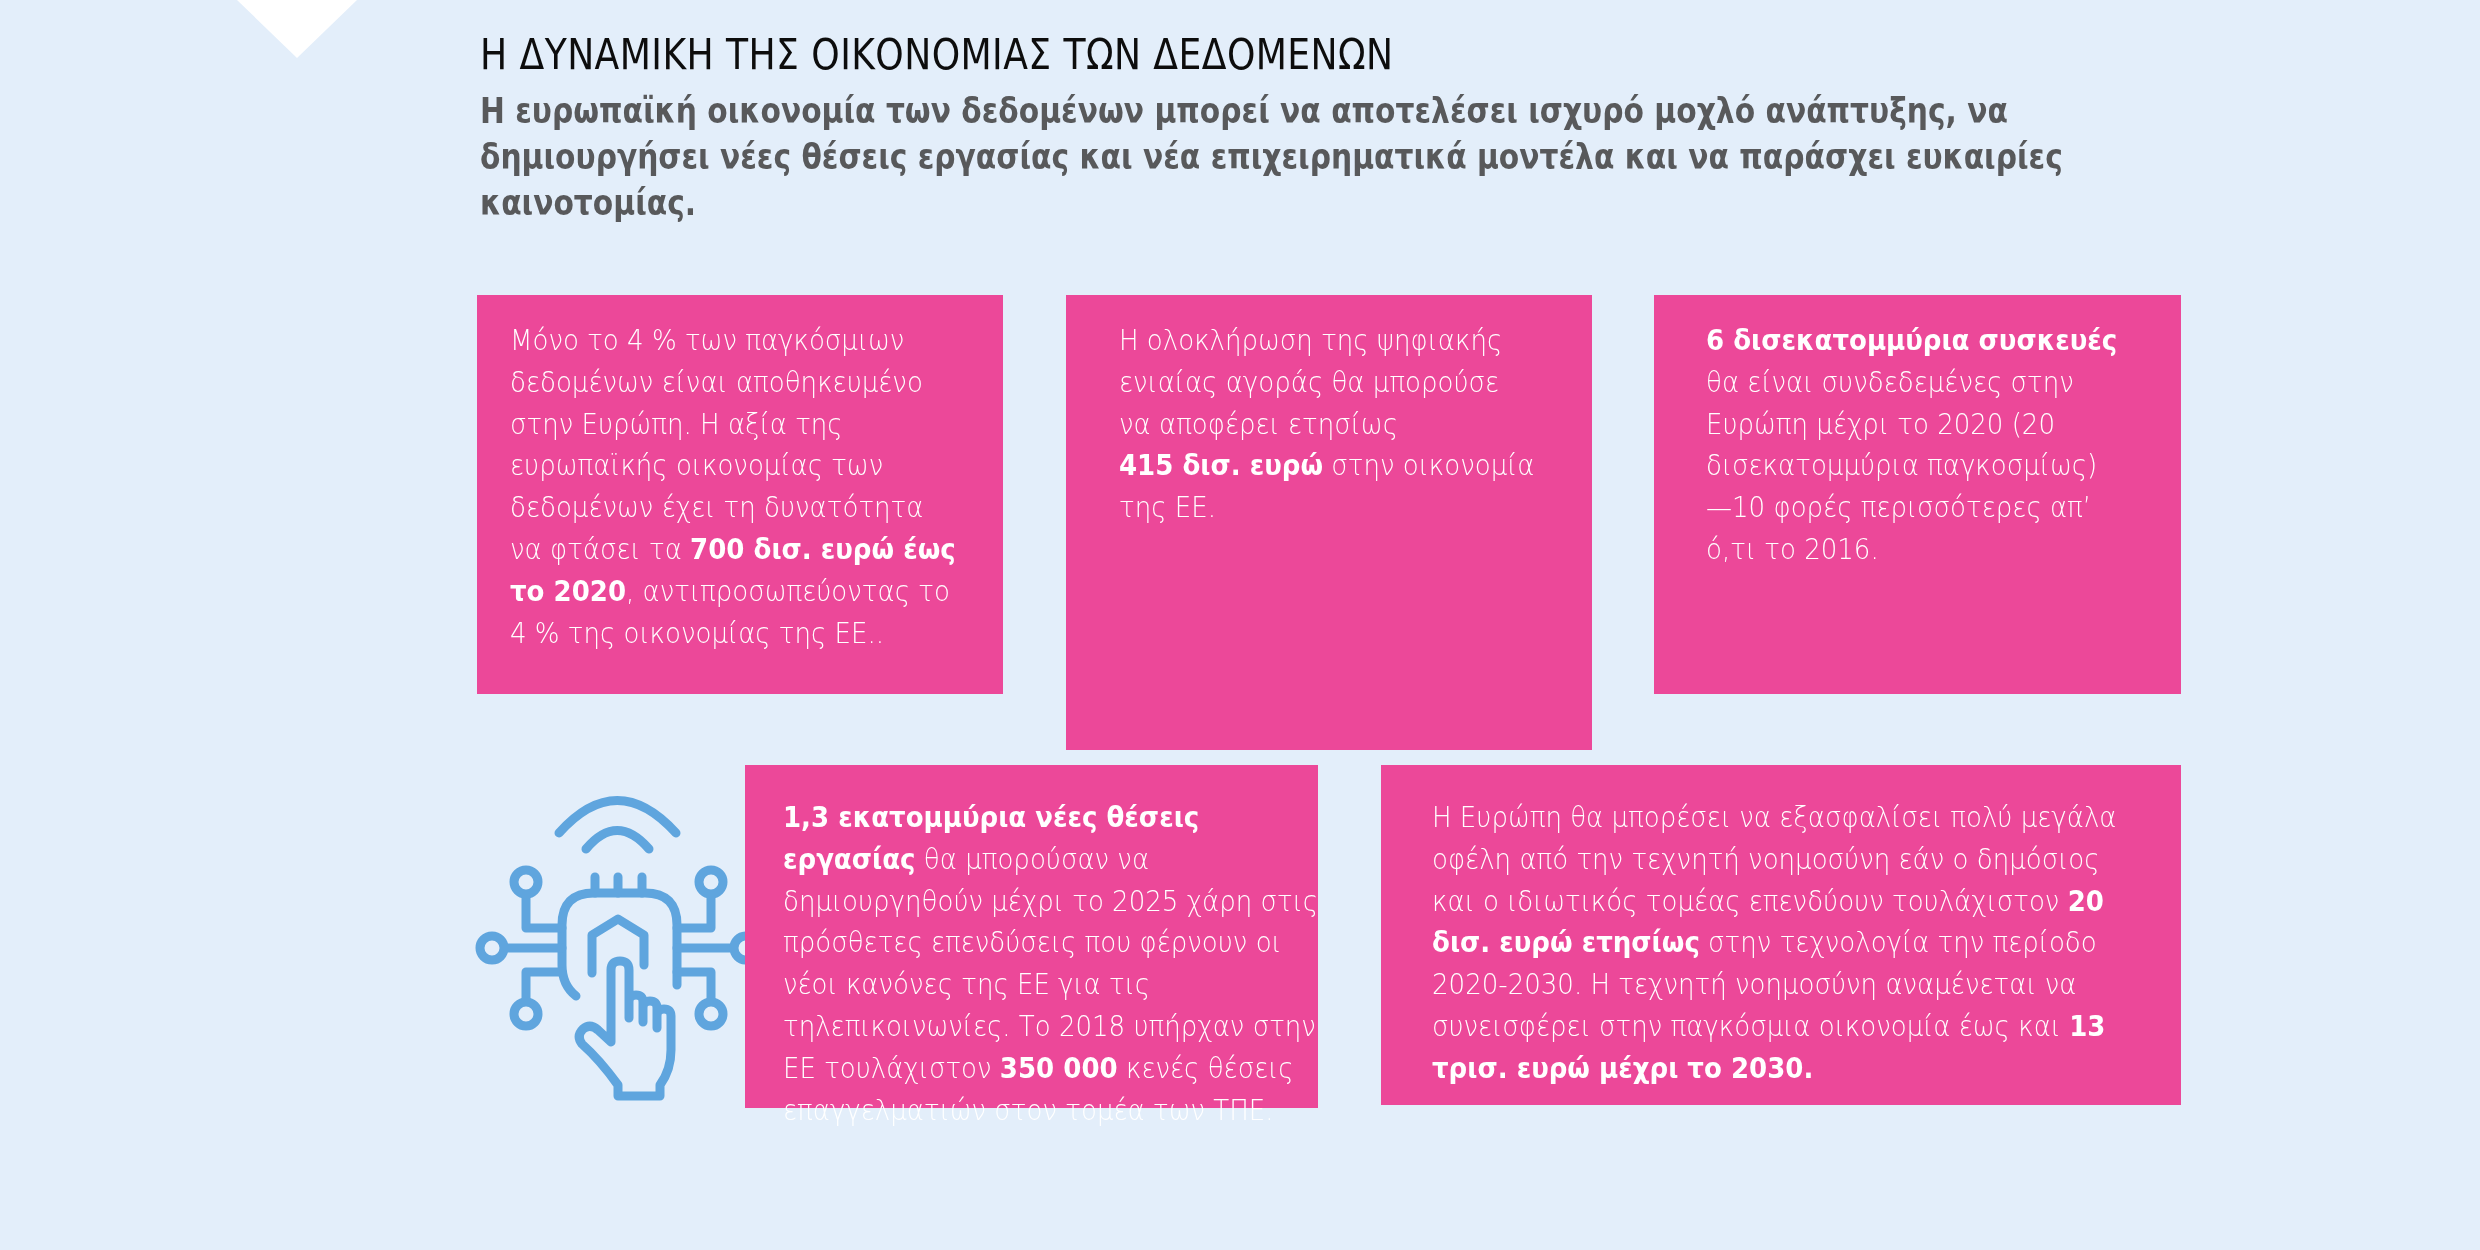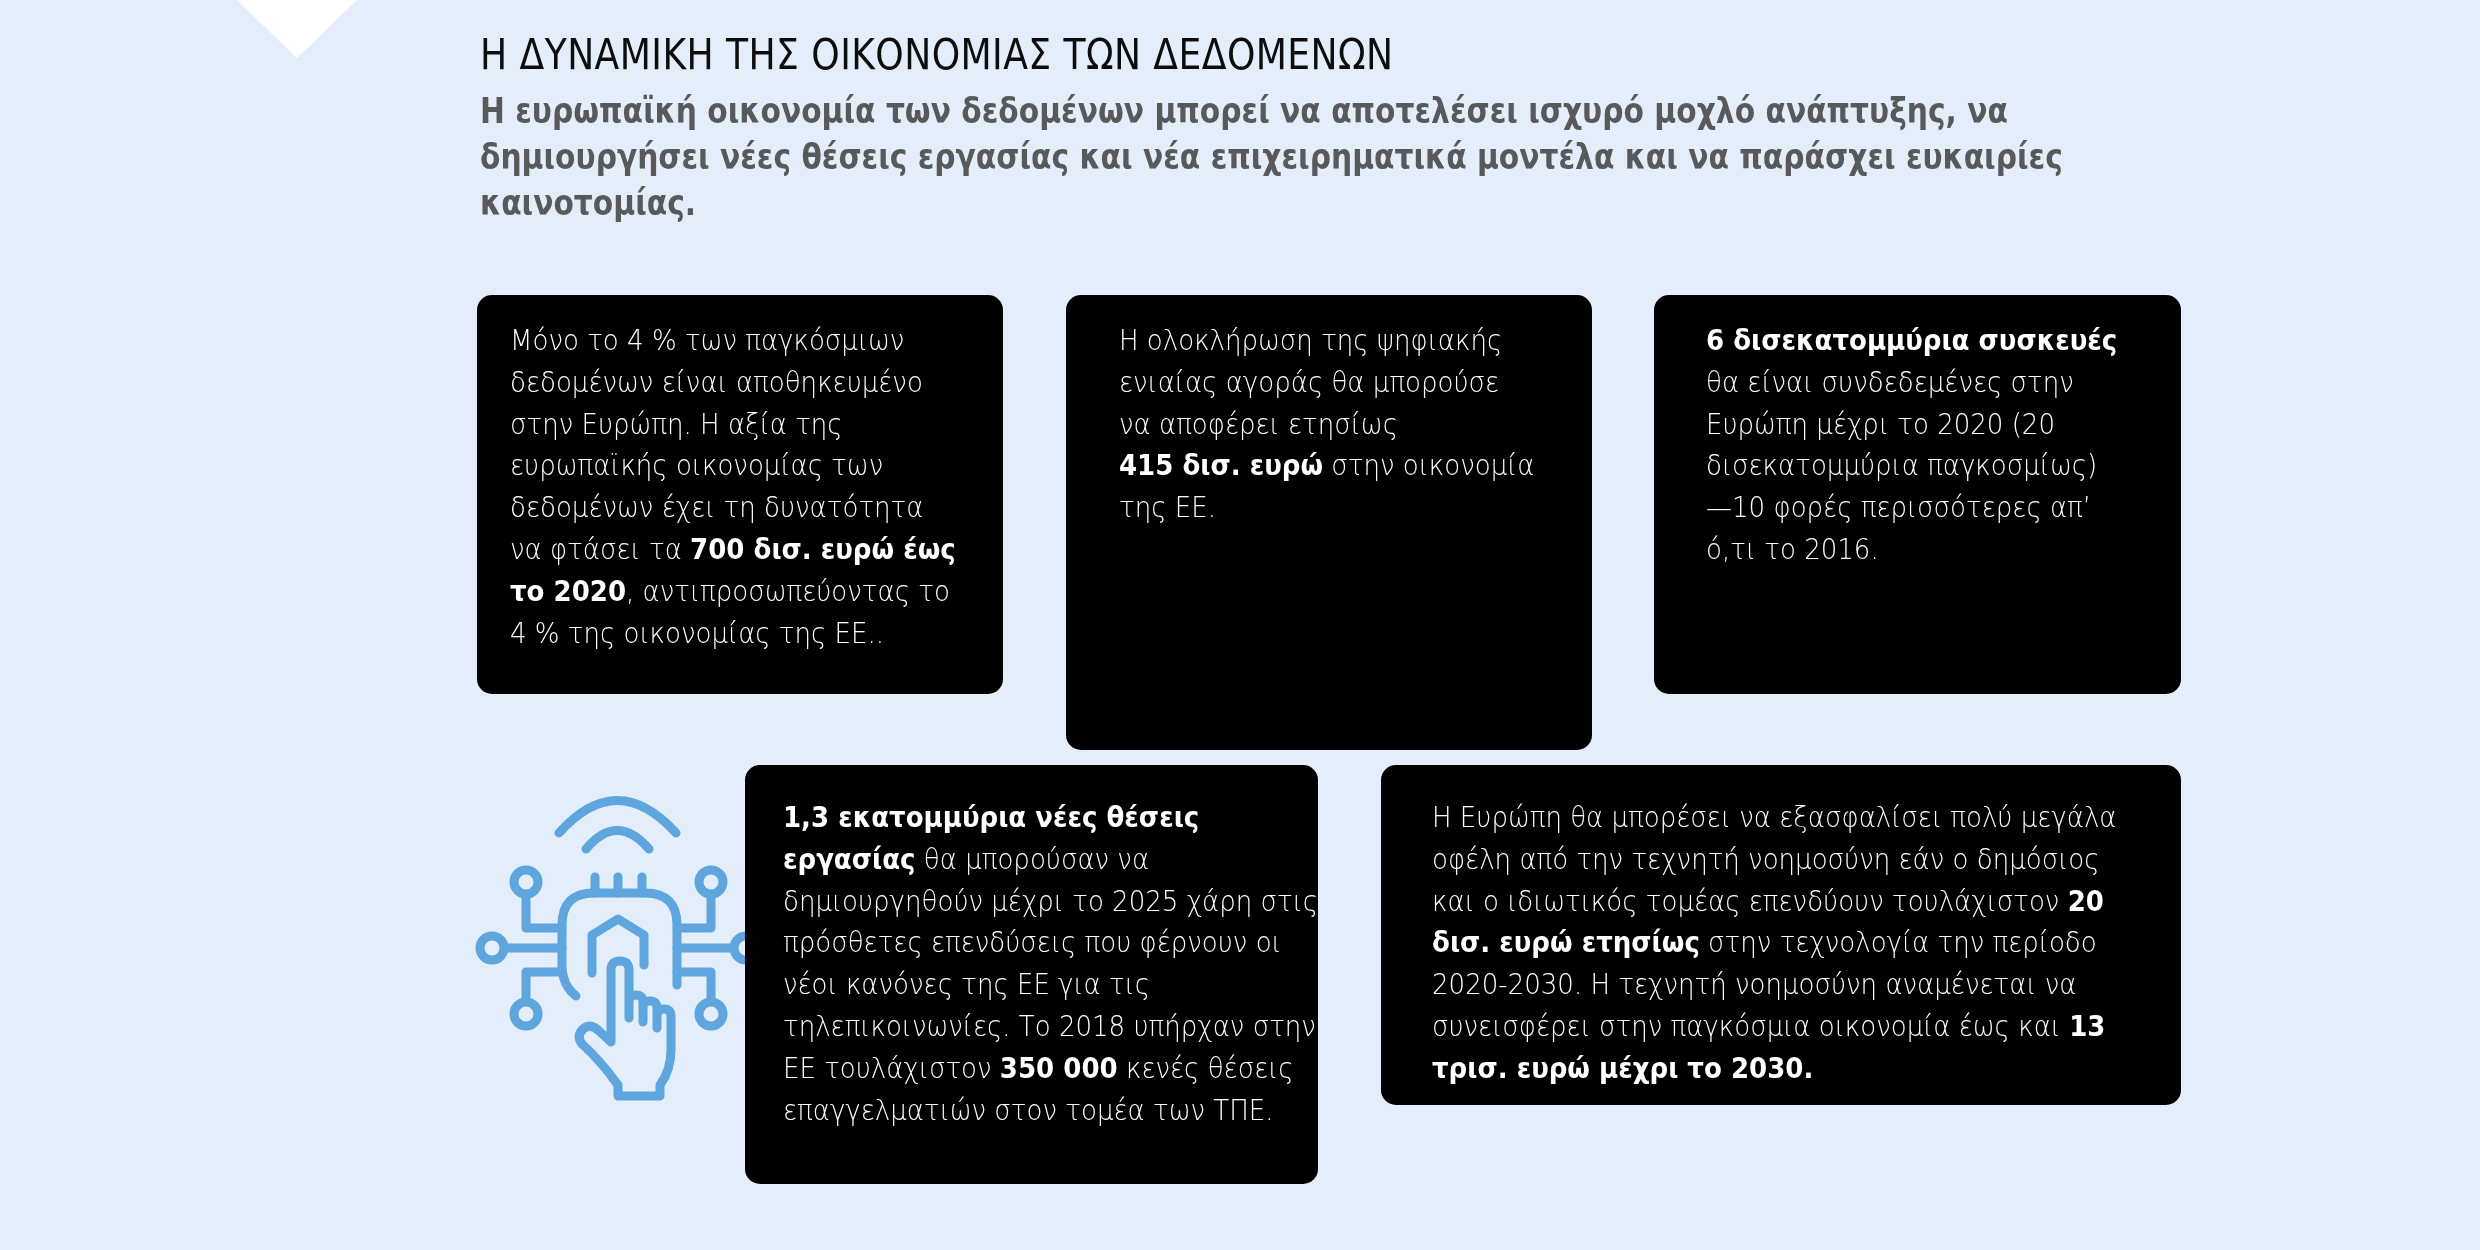--- a/index.html
+++ b/index.html
@@ -47,40 +47,39 @@
     font-family: "DejaVu Sans", sans-serif;
     font-size: 35px;
     font-weight: bold;
     line-height: 46px;
     color: #58595b;
     transform: scaleX(0.85);
     transform-origin: left top;
   }
   .card {
     position: absolute;
-    background: #000000;
+    background: #ec4899;
     color: #ffffff;
     box-sizing: border-box;
     font-family: "DejaVu Sans", sans-serif;
     font-size: 28px;
     line-height: 41.8px;
-    border-radius: 15px;
   }
   .card .text {
     transform: scaleX(0.93);
     transform-origin: left top;
     font-weight: 300;
   }
   .card b {
     font-weight: bold;
   }
   #card-1 { left: 477px; top: 295px; width: 526px; height: 399px; padding: 25px 0 0 33px; }
   #card-2 { left: 1066px; top: 295px; width: 526px; height: 455px; padding: 25px 0 0 53px; }
   #card-3 { left: 1654px; top: 295px; width: 527px; height: 399px; padding: 25px 0 0 52px; }
-  #card-4 { left: 745px; top: 765px; width: 573px; height: 419px; padding: 32px 0 0 38px; }
+  #card-4 { left: 745px; top: 765px; width: 573px; height: 343px; padding: 32px 0 0 38px; }
   #card-5 { left: 1381px; top: 765px; width: 800px; height: 340px; padding: 32px 0 0 51px; }
   #card-1 .text { width: 540px; }
   #card-2 .text { width: 520px; }
   #card-3 .text { width: 520px; }
   #card-4 .text { width: 575px; }
   #card-5 .text { width: 800px; }
   .line { display: block; white-space: nowrap; }
   .icon-wrap {
     position: absolute;
     left: 470px;

